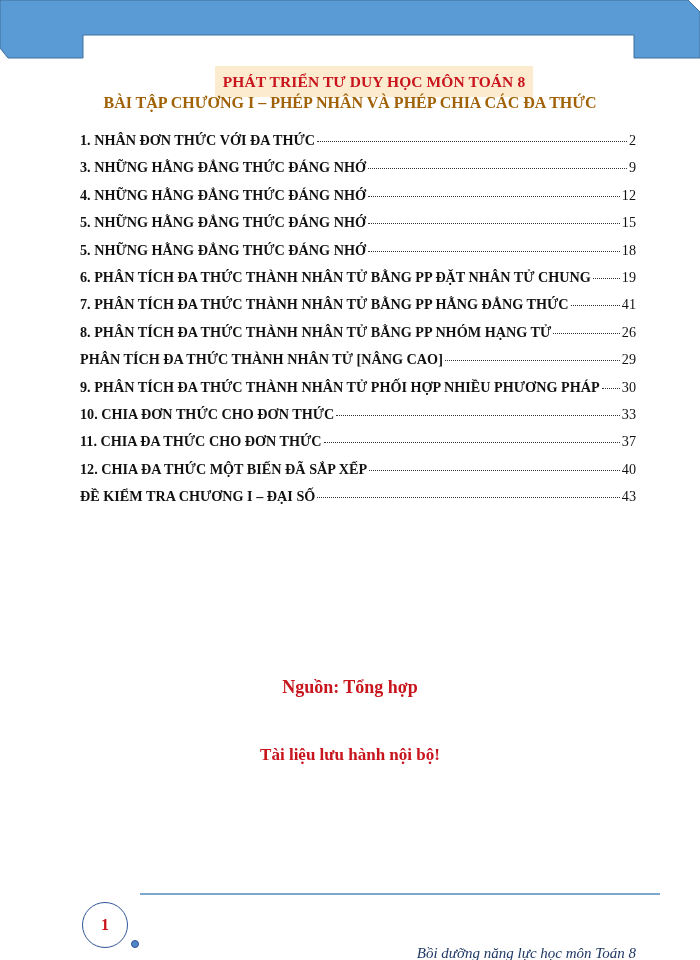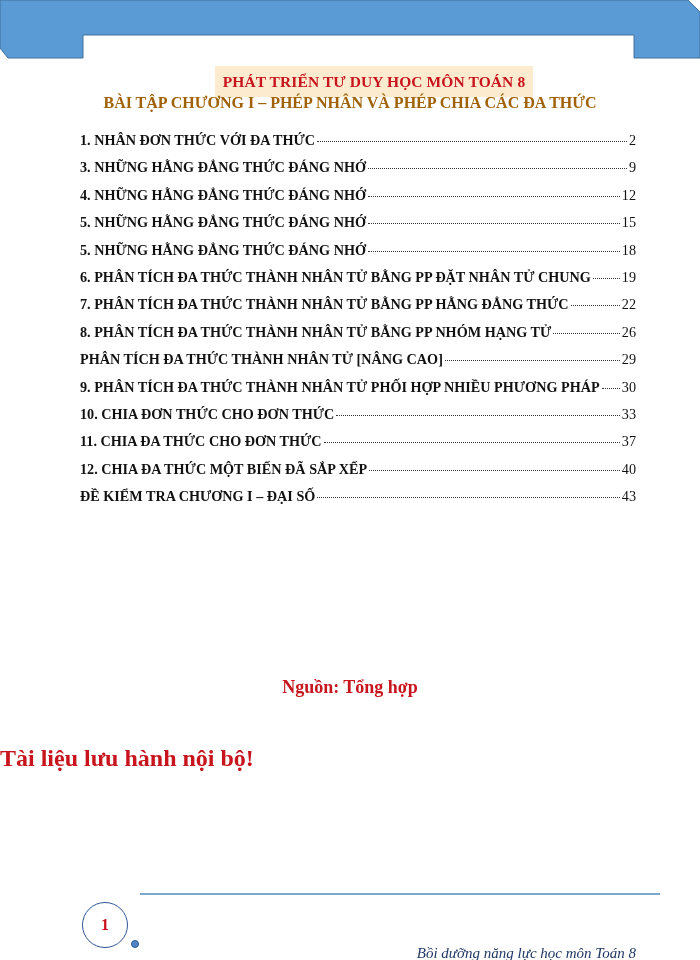--- a/index.html
+++ b/index.html
@@ -34,22 +34,22 @@
     .toc-dots {
       flex: 1 1 auto; overflow: hidden; margin: 0 2px; height: 14px;
       border-bottom: 1.5px dotted #333; position: relative; top: -3px; min-width: 6px;
     }
     .toc-page { flex: 0 0 auto; font-weight: normal; }
     .source {
       position: absolute; left: 0; width: 700px; top: 677px; text-align: center;
       color: #c8141c; font-family: Liberation Serif, serif; font-weight: bold; font-size: 18px;
     }
     .notice {
-      position: absolute; left: 0; width: 700px; top: 745px; text-align: left;
-      color: #c8141c; font-family: "Liberation Serif", serif; font-weight: bold; font-size: 24px;
+      position: absolute; left: 0; width: 700px; top: 745px; text-align: center;
+      color: #c8141c; font-family: "Liberation Serif", serif; font-weight: bold; font-size: 17px;
     }
     .footer-line {
       position: absolute; left: 140px; top: 893px; width: 520px; height: 1.5px; background: #7ea7cc;
     }
     .footer-text {
       position: absolute; right: 64px; top: 897px;
       color: #1f3864; font-family: "Liberation Serif", serif; font-style: italic; font-size: 15px; margin-top: 48px;
     }
     .page-circle {
       position: absolute; left: 82px; top: 902px; width: 44px; height: 44px;
@@ -102,21 +102,21 @@
     <span class="toc-page">18</span>
   </div>
   <div class="toc-row">
     <span class="toc-label">6. PHÂN TÍCH ĐA THỨC THÀNH NHÂN TỬ BẰNG PP ĐẶT NHÂN TỬ CHUNG</span>
     <span class="toc-dots"></span>
     <span class="toc-page">19</span>
   </div>
   <div class="toc-row">
     <span class="toc-label">7. PHÂN TÍCH ĐA THỨC THÀNH NHÂN TỬ BẰNG PP HẰNG ĐẲNG THỨC</span>
     <span class="toc-dots"></span>
-    <span class="toc-page">22</span>
+    <span class="toc-page">41</span>
   </div>
   <div class="toc-row">
     <span class="toc-label">8. PHÂN TÍCH ĐA THỨC THÀNH NHÂN TỬ BẰNG PP NHÓM HẠNG TỬ</span>
     <span class="toc-dots"></span>
     <span class="toc-page">26</span>
   </div>
   <div class="toc-row">
     <span class="toc-label">PHÂN TÍCH ĐA THỨC THÀNH NHÂN TỬ [NÂNG CAO]</span>
     <span class="toc-dots"></span>
     <span class="toc-page">29</span>

